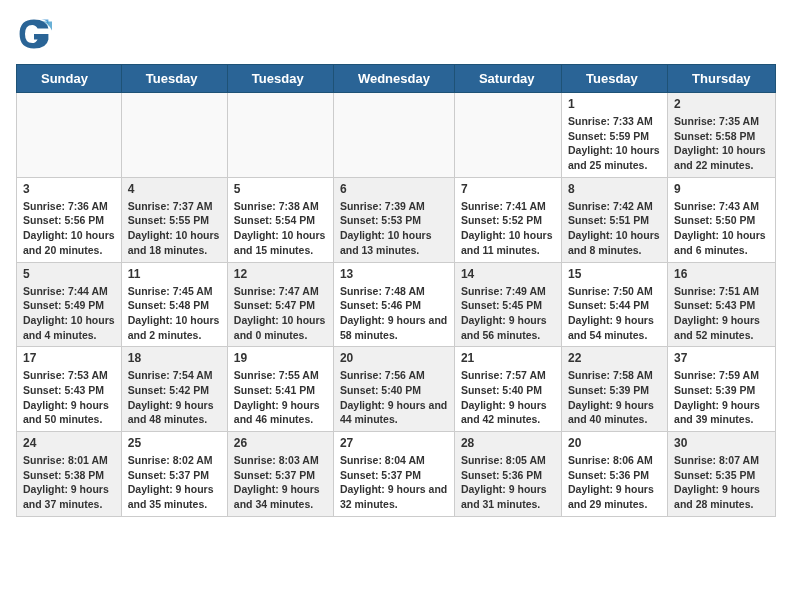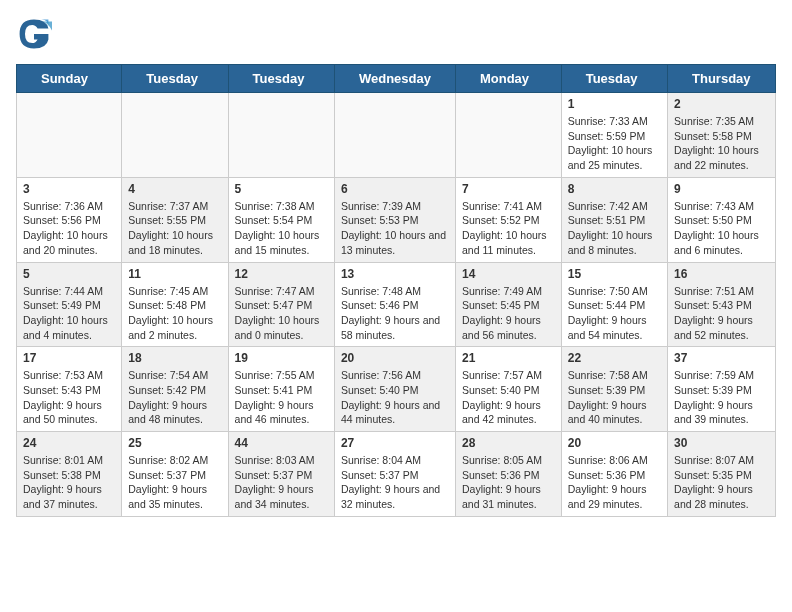--- a/index.html
+++ b/index.html
@@ -77,20 +77,21 @@
     .day-num {
       font-weight: bold;
       font-size: 12px;
       margin-bottom: 3px;
       display: block;
     }
     .day-info {
       font-size: 10.5px;
       line-height: 1.4;
       color: #333;
+      font-weight: bold;
     }
   </style>
 </head>
 <body>
 
 <div class="header">
   <div class="logo">
     <svg class="logo-icon" viewBox="0 0 40 40" xmlns="http://www.w3.org/2000/svg">
       <path d="M4 20 Q4 4 20 4 Q34 4 36 14 L24 14 Q22 10 18 10 Q10 10 10 20 Q10 30 18 30 Q22 30 24 26 L20 26 L20 20 L36 20 L36 26 Q34 36 20 36 Q4 36 4 20Z" fill="#2a6496"></path>
       <path d="M28 4 L36 4 L36 12 Q36 4 28 4Z" fill="#5ba3d9"></path>
@@ -107,21 +108,21 @@
   </div>
 </div>
 
 <table class="calendar">
   <thead>
     <tr>
     <th>Sunday</th>
         <th>Tuesday</th>
         <th>Tuesday</th>
         <th>Wednesday</th>
-        <th>Monday</th>
+        <th>Saturday</th>
         <th>Tuesday</th>
         <th>Thursday</th>
       </tr>
   </thead>
   <tbody id="calendar-body">
   <tr>
         <td class="empty"></td>
         <td class="empty"></td>
         <td class="empty"></td>
         <td class="empty"></td>
@@ -228,21 +229,21 @@
       <tr>
         <td class="shaded">
           <span class="day-num">24</span>
           <div class="day-info">Sunrise: 8:01 AM<br>Sunset: 5:38 PM<br>Daylight: 9 hours and 37 minutes.</div>
         </td>
         <td>
           <span class="day-num">25</span>
           <div class="day-info">Sunrise: 8:02 AM<br>Sunset: 5:37 PM<br>Daylight: 9 hours and 35 minutes.</div>
         </td>
         <td class="shaded">
-          <span class="day-num">44</span>
+          <span class="day-num">26</span>
           <div class="day-info">Sunrise: 8:03 AM<br>Sunset: 5:37 PM<br>Daylight: 9 hours and 34 minutes.</div>
         </td>
         <td>
           <span class="day-num">27</span>
           <div class="day-info">Sunrise: 8:04 AM<br>Sunset: 5:37 PM<br>Daylight: 9 hours and 32 minutes.</div>
         </td>
         <td class="shaded">
           <span class="day-num">28</span>
           <div class="day-info">Sunrise: 8:05 AM<br>Sunset: 5:36 PM<br>Daylight: 9 hours and 31 minutes.</div>
         </td>

